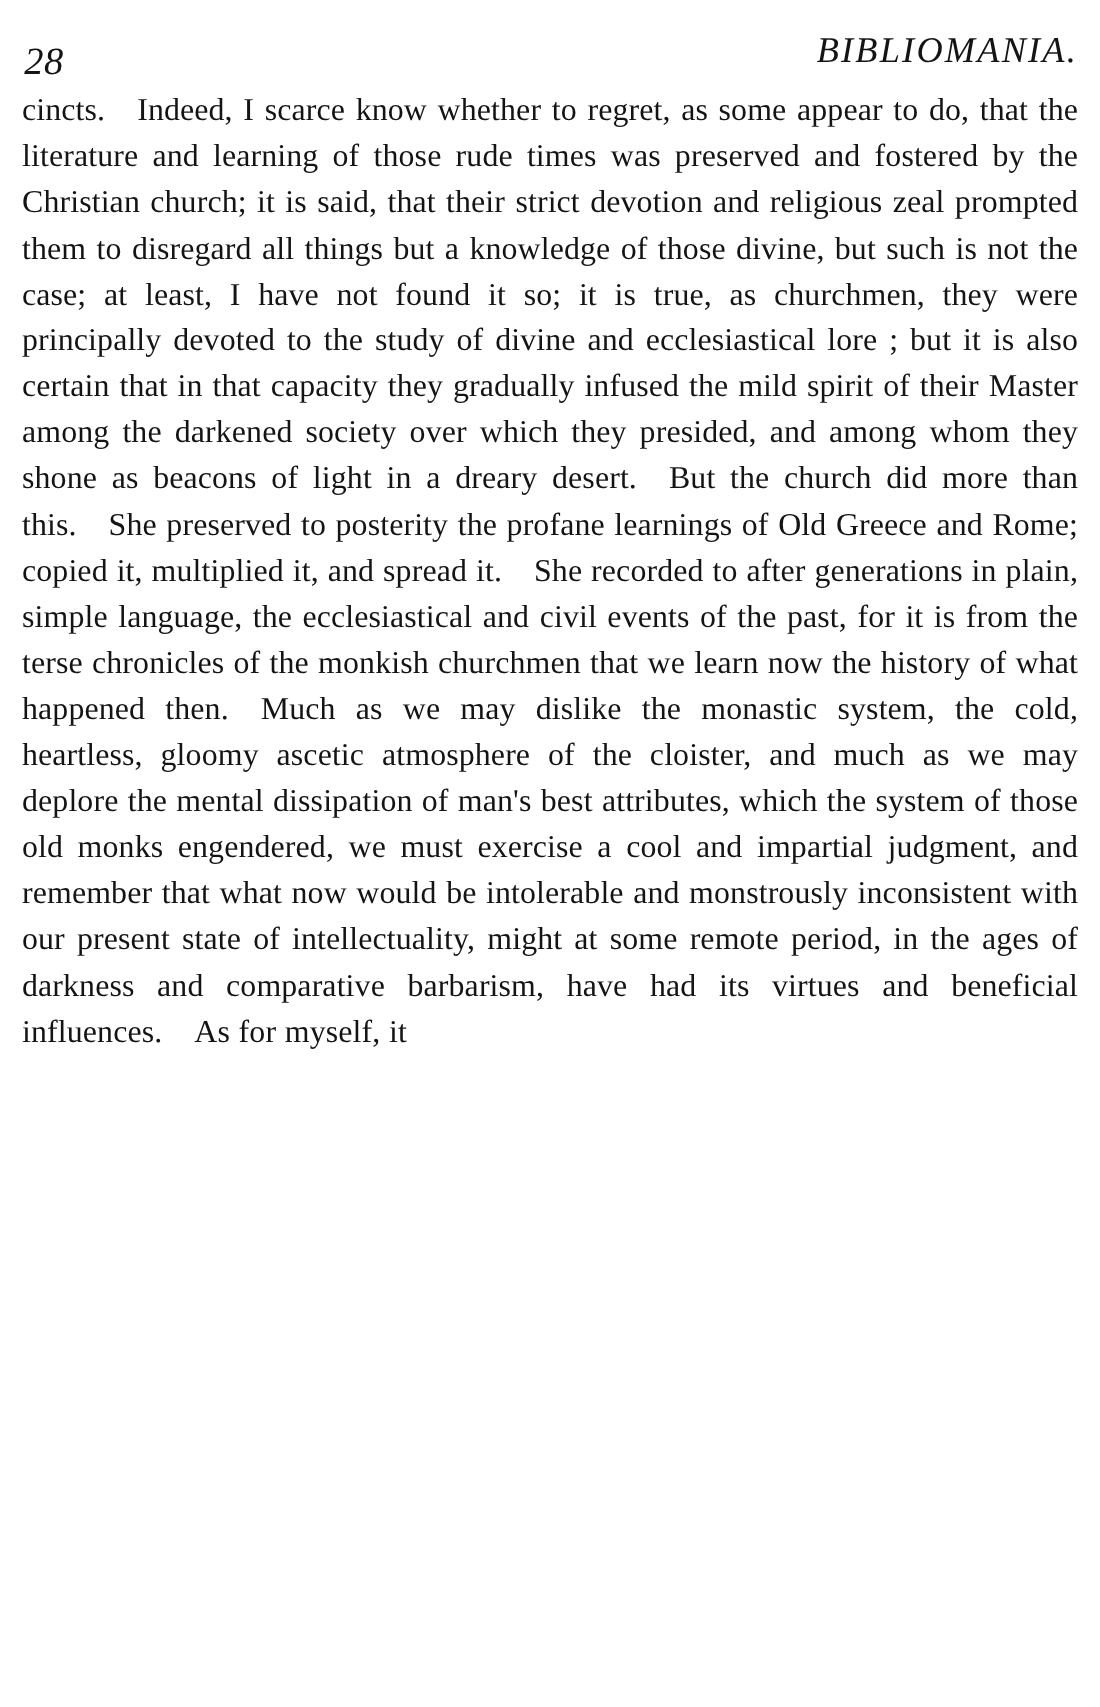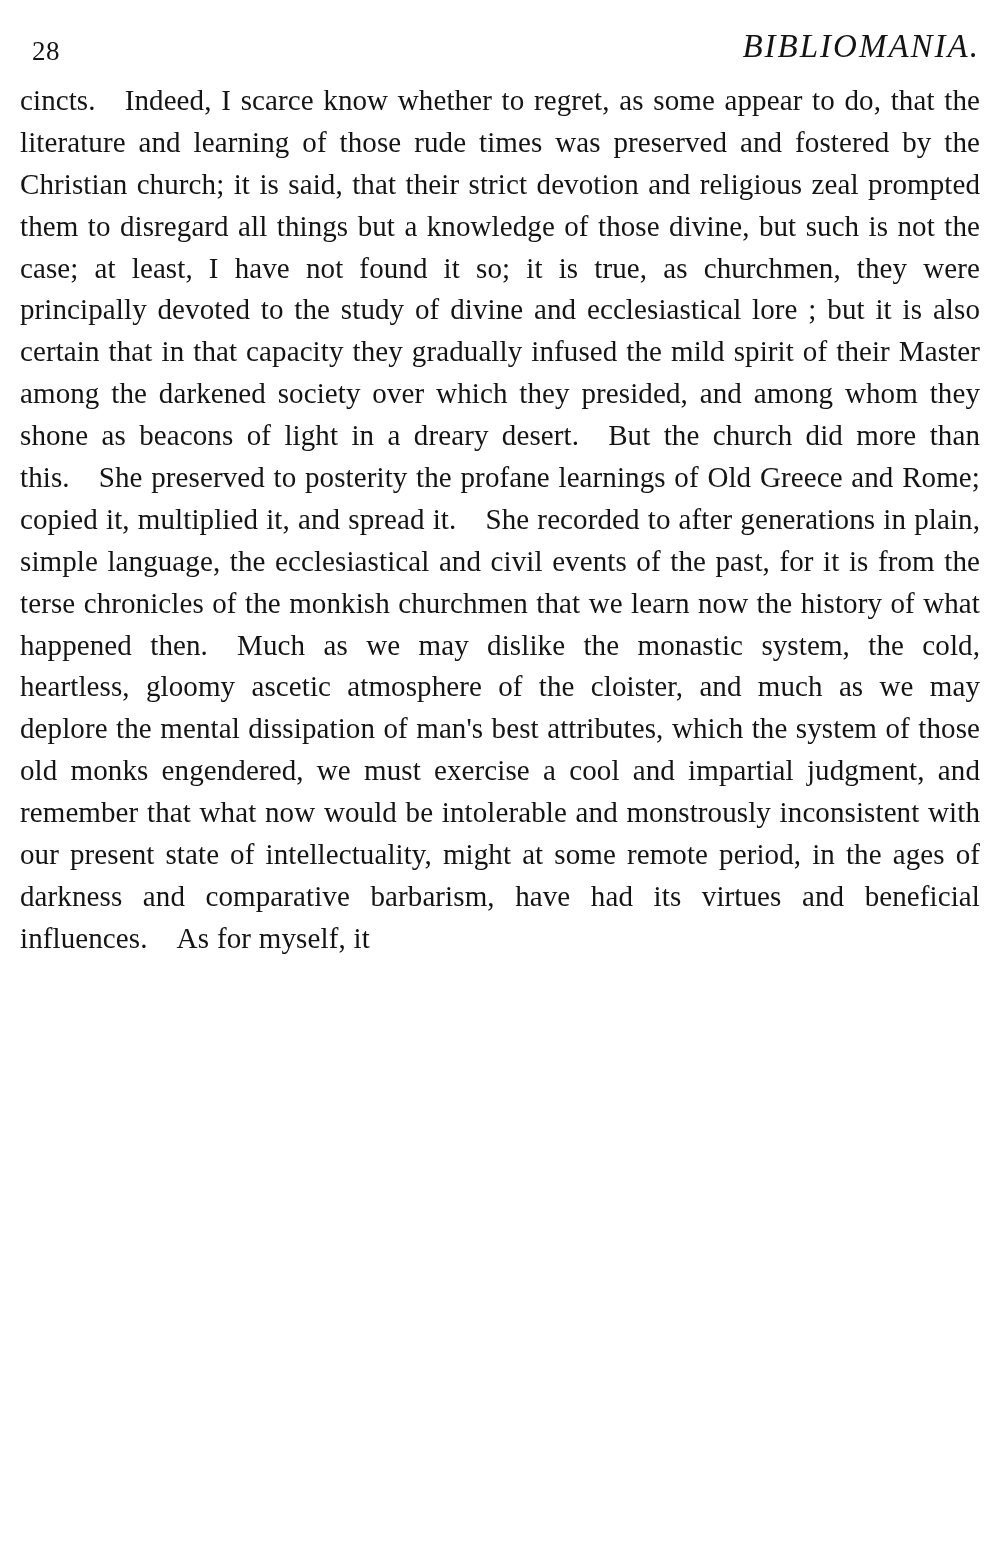--- a/index.html
+++ b/index.html
@@ -21,25 +21,26 @@
     box-sizing: border-box;
     padding: 22px 20px 0 20px;
   }
   .running-head {
     position: relative;
     height: 48px;
     margin-bottom: 10px;
   }
   .folio {
     position: absolute;
-    left: 12px;
+    left: 2px;
     top: 14px;
-    font-size: 27px;
+    font-size: 35px;
     letter-spacing: 0.5px;
     font-family: "Liberation Serif", "DejaVu Serif", serif;
+    font-style: italic;
   }
   .head-title {
     text-align: right;
     font-style: italic;
     font-size: 33px;
     letter-spacing: 2px;
     padding-left: 14px;
     padding-top: 6px;
   }
   .body-text {

